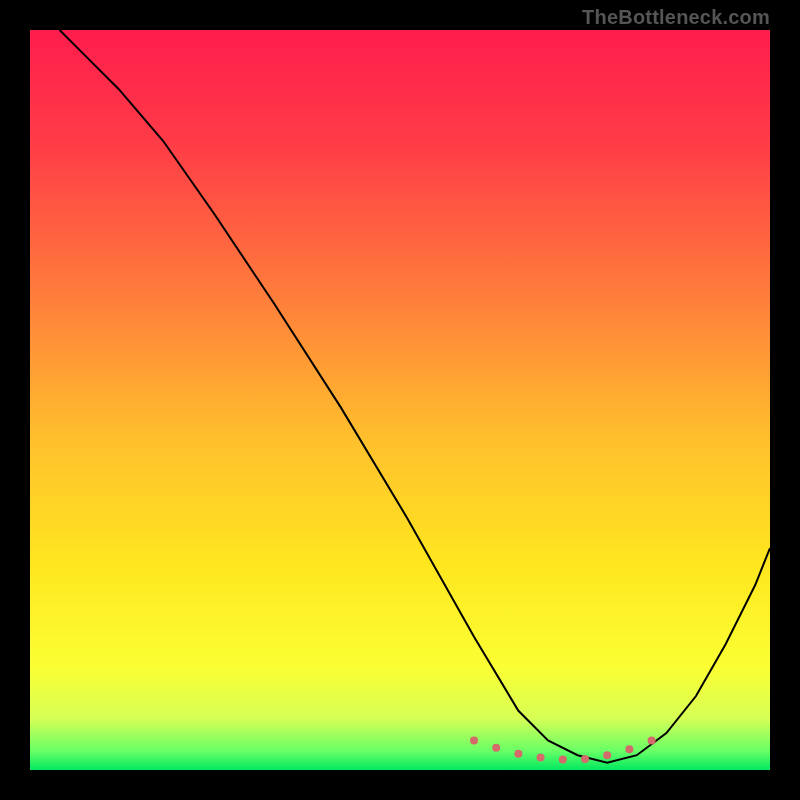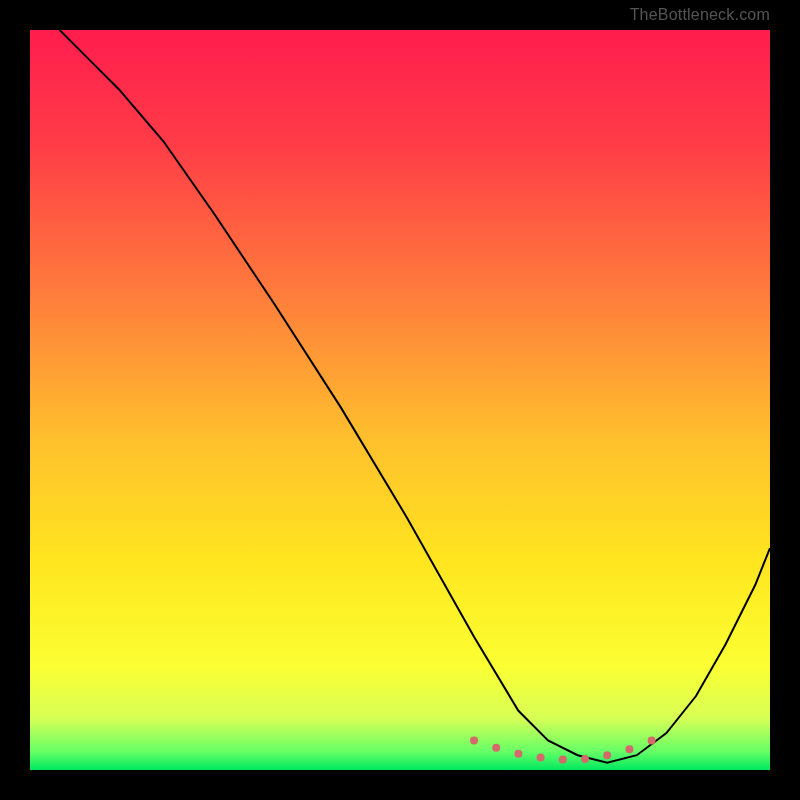--- a/index.html
+++ b/index.html
@@ -1,18 +1,18 @@
 <!DOCTYPE html>
 <html><head>
 <meta charset="utf-8">
 <style>
   html,body{margin:0;padding:0;width:800px;height:800px;background:#000;font-family:Arial,Helvetica,sans-serif;overflow:hidden}
   .frame{position:absolute;left:30px;top:30px;width:740px;height:740px;background:#000}
   .plot{position:absolute;left:0;top:0;width:740px;height:740px}
-  .attribution{position:absolute;top:6px;right:30px;color:#555;font-size:16px;font-weight:400;letter-spacing:.2px}
+  .attribution{position:absolute;top:6px;right:30px;color:#555;font-size:20px;font-weight:700;letter-spacing:.2px}
 </style>
 </head>
 <body>
 
 <div class="attribution">TheBottleneck.com</div>
 
 <div class="frame">
   <svg class="plot" viewBox="0 0 740 740" preserveAspectRatio="none">
     <defs>
       <linearGradient id="bg" x1="0" y1="0" x2="0" y2="1">

